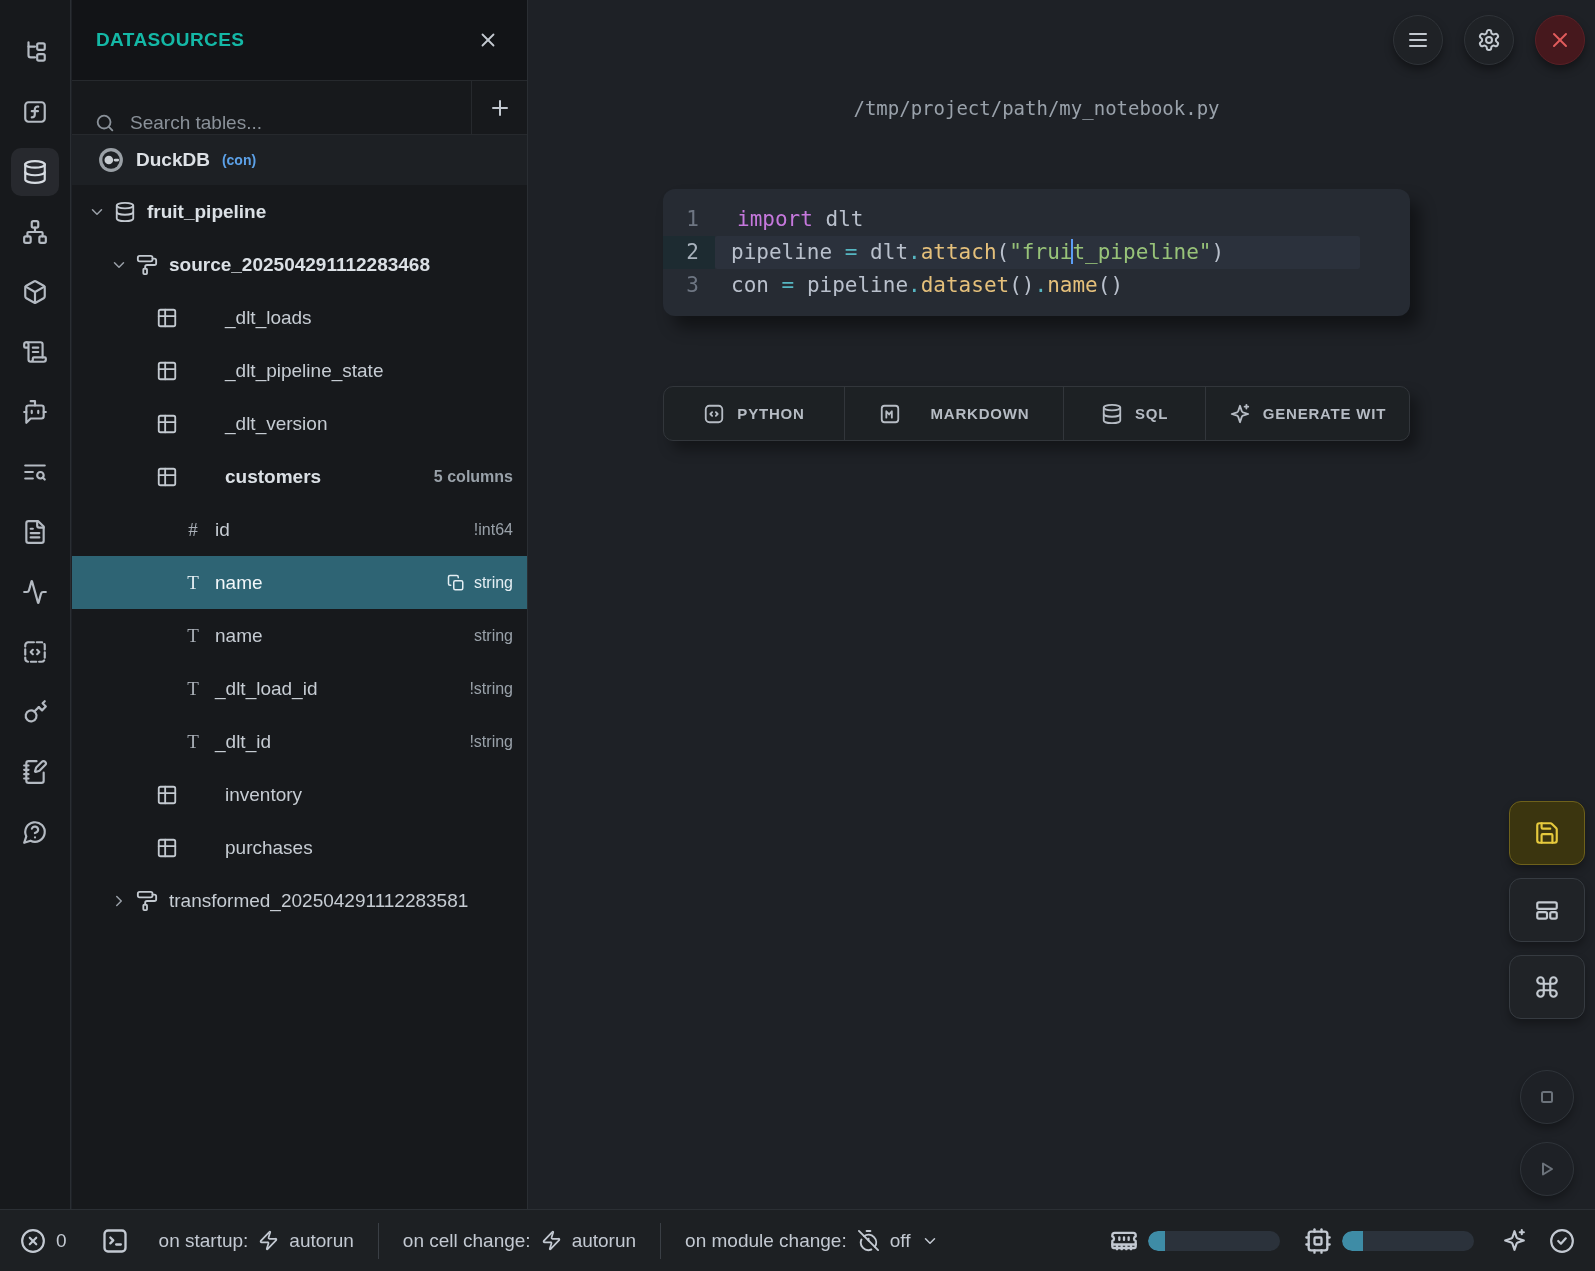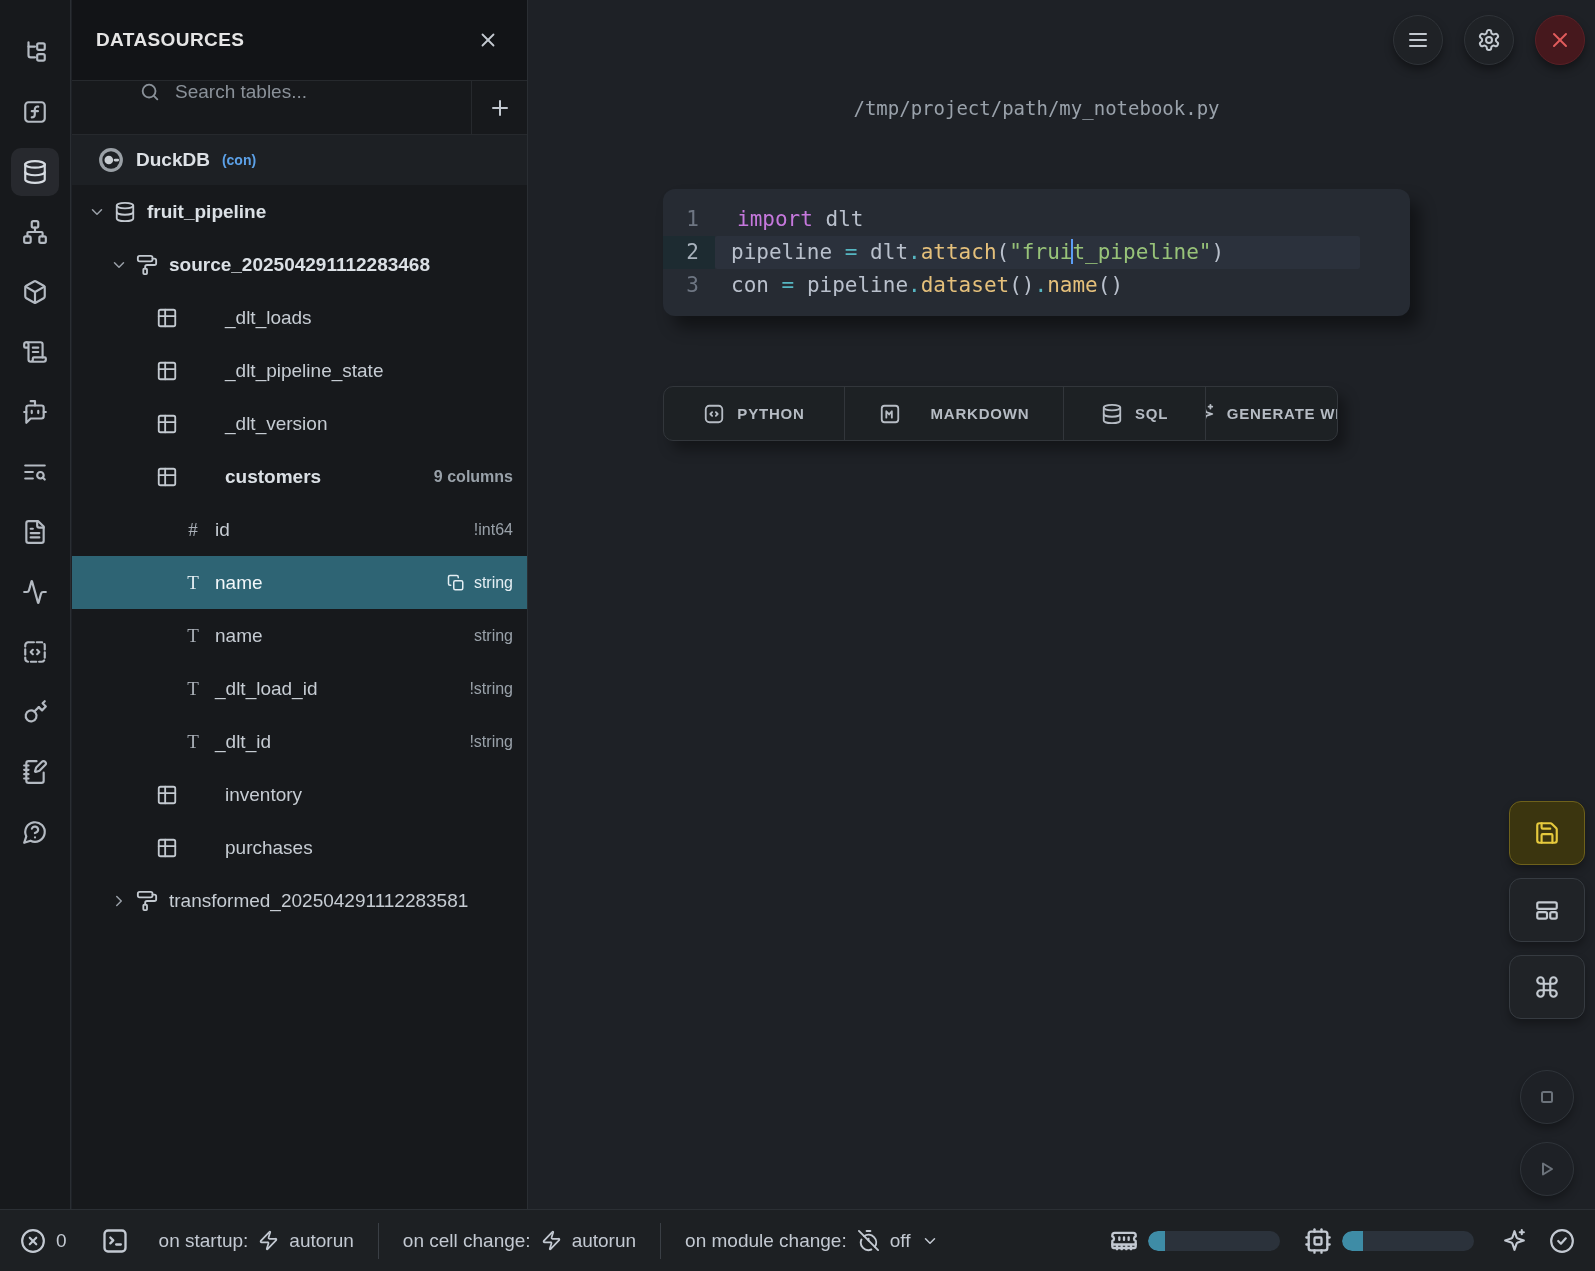--- a/index.html
+++ b/index.html
@@ -28,25 +28,25 @@
 
   
   .panel {
     position:absolute; left:72px; top:0; bottom:62px; width:456px;
     background:#17191c; border-right:1px solid #2a2e33;
   }
   .panel-header {
     height:81px; background:#121417; border-bottom:1px solid #26292d;
     display:flex; align-items:center; justify-content:space-between; padding:0 24px;
   }
-  .panel-title { font-size:19px; font-weight:700; letter-spacing:.4px; color:#e5e5e5; }
+  .panel-title { font-size:19px; font-weight:700; letter-spacing:.4px; color:#14b8a6; }
   .panel-close { width:30px; height:30px; display:flex; align-items:center; justify-content:center; color:#c3c9d0; cursor:pointer; }
 
   .search-row { height:54px; border-bottom:1px solid #26292d; display:flex; align-items:stretch; }
-  .search-left { flex:1; display:flex; align-items:flex-start; padding-left:22px; gap:14px;margin-left:45px; }
+  .search-left { flex:1; display:flex; align-items:flex-end; padding-left:22px; gap:14px; }
   .search-left input {
     background:transparent; border:none; outline:none; color:#c6ccd4;
     font-size:19px; font-family:"Liberation Sans",sans-serif; width:280px;
   }
   .search-left input::placeholder { color:#8a9199; }
   .search-icon { color:#8a9199; }
   .add-btn {
     width:56px; border-left:1px solid #26292d; display:flex; align-items:center; justify-content:center;
     color:#c3c9d0; cursor:pointer;
   }
@@ -116,21 +116,21 @@
   .tok-op { color:#56b6c2; }
   .tok-fn { color:#e5c07b; }
   .tok-str { color:#98c379; }
   .tok-pl { color:#b9c0cc; }
   .cursor {
     display:inline-block; width:2px; height:25px; background:#5b9df5;
     vertical-align:middle; margin:0 -1px; position:relative; top:-2px;
   }
 
   .cell-actions {
-    position:absolute; left:135px; top:386px; width:675px; height:55px;
+    position:absolute; left:135px; top:386px; width:747px; height:55px;
     background:#1d2124; border:1px solid #32363b; border-radius:10px;
     display:flex; overflow:hidden;
     box-shadow:8px 9px 13px rgba(0,0,0,.35);
   }
   .action-btn {
     display:flex; align-items:center; justify-content:center; gap:12px;
     color:#b6bcc4; font-size:15px; font-weight:700; letter-spacing:.8px;
     border-right:1px solid #32363b; cursor:pointer; white-space:nowrap; overflow:hidden;
   }
   .action-btn:last-child { border-right:none; }
@@ -407,21 +407,21 @@
       <span class="lbl">_dlt_version</span>
     </div>
 
     <div class="trow lv2 bold">
       <svg class="ic nicon" viewBox="0 0 24 24">
           <rect x="3" y="3" width="18" height="18" rx="2"></rect>
           <path d="M3 10h18"></path>
           <path d="M10 3v18"></path>
         </svg>
       <span class="lbl">customers</span>
-      <span class="right strong">9 columns</span>
+      <span class="right strong">5 columns</span>
     </div>
 
     <div class="trow lv3">
       <span class="glyph">#</span>
       <span class="lbl">id</span>
       <span class="right">!int64</span>
     </div>
 
     <div class="trow lv3 selected">
       <span class="glyph">T</span>

